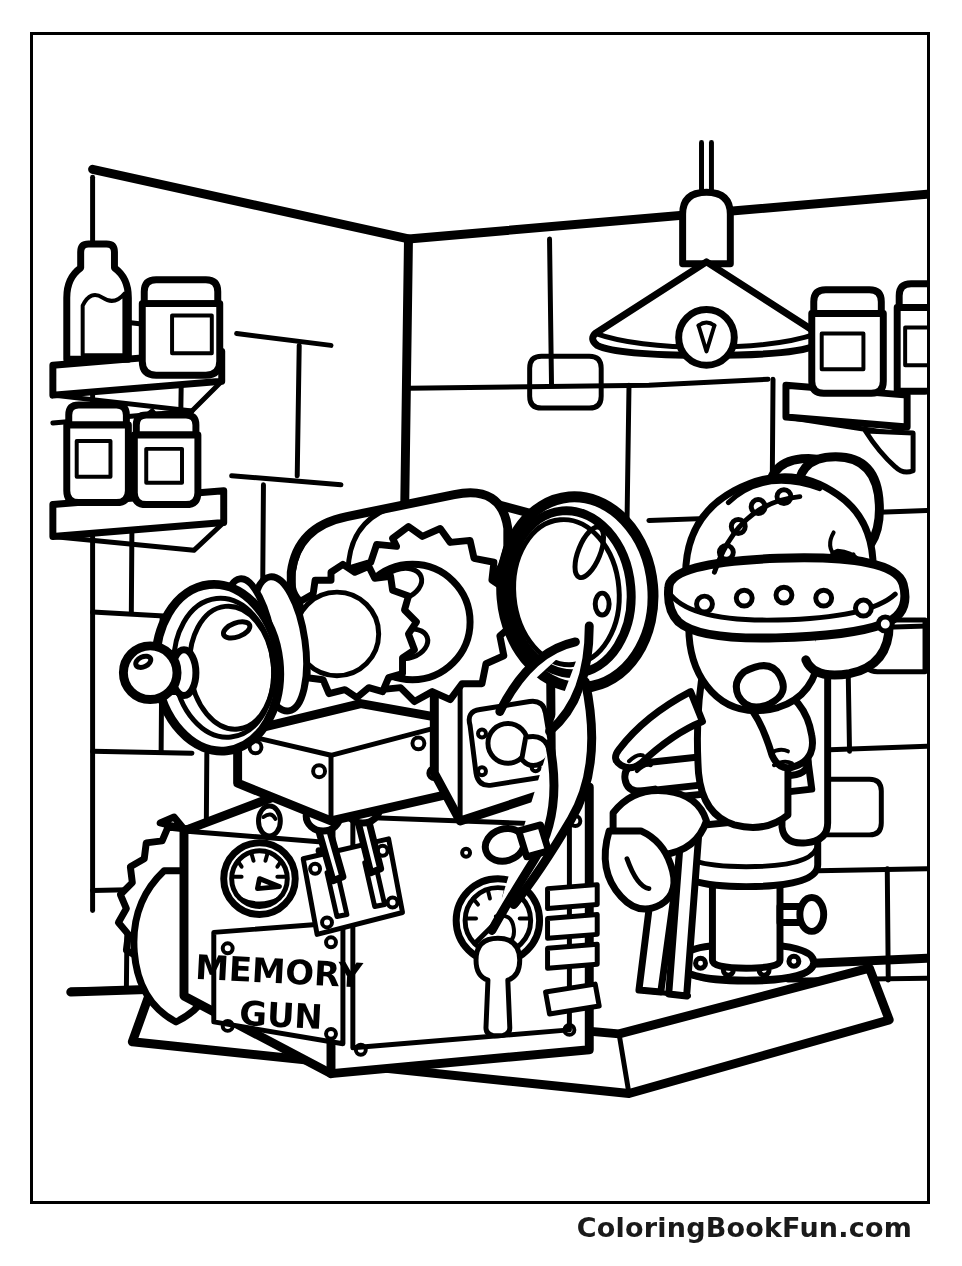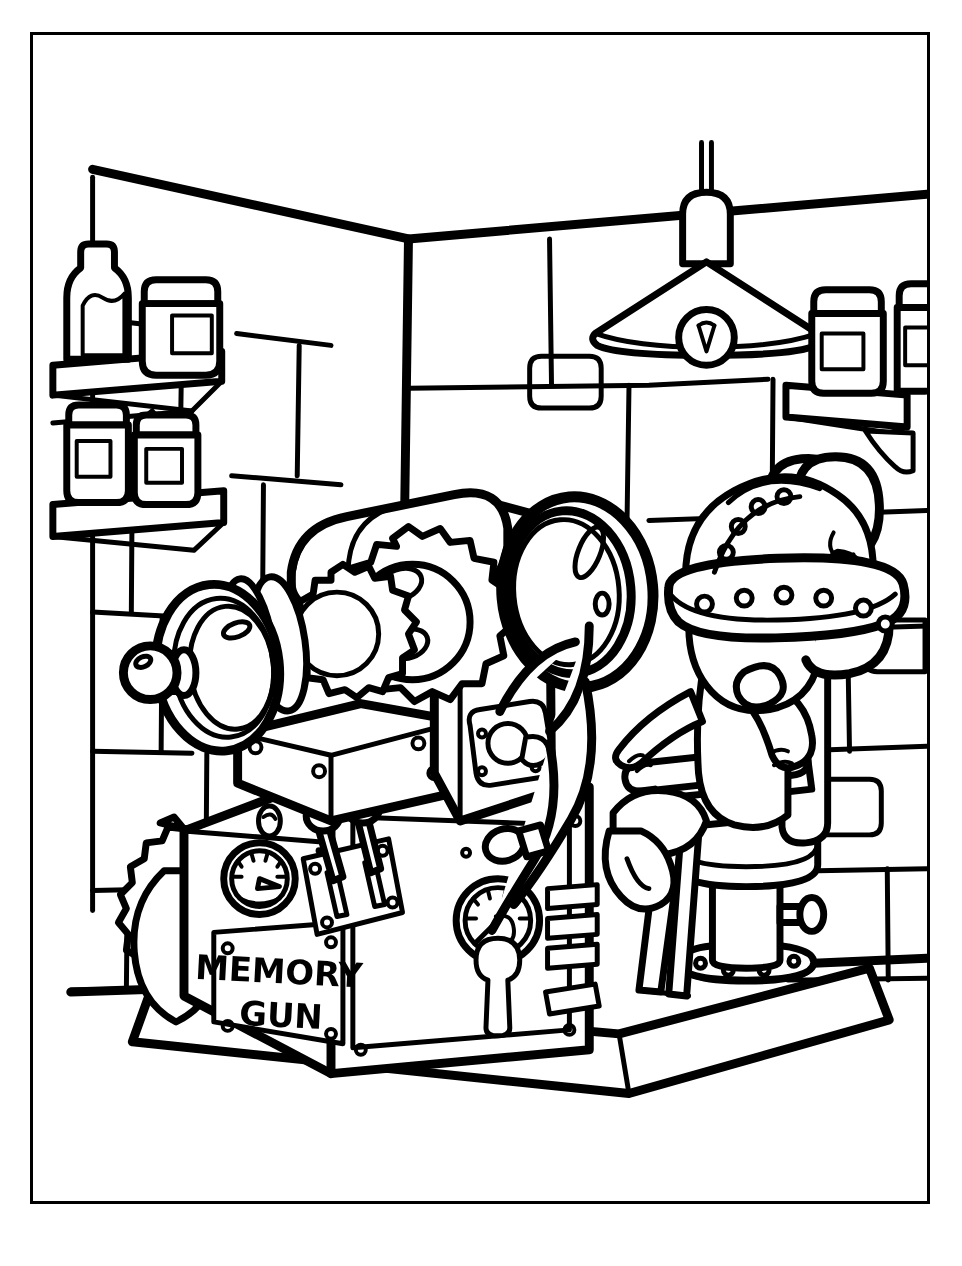--- a/index.html
+++ b/index.html
@@ -444,14 +444,17 @@
           <path class="wf" d="M288 820 q0 0 0 0"></path>
           <ellipse class="wf" cx="475" cy="814" rx="20" ry="16" transform="rotate(-18 475 814)"></ellipse>
           <path class="wf" d="M489 800 l22 -6 l8 26 l-22 6 Z"></path>
         </g>
 
       </g>
 
     </svg>
   </div>
 
+  <div id="watermark">
+    <span id="watermark-text">ColoringBookFun.com</span>
+  </div>
 
 </div>
 
 </body></html>

